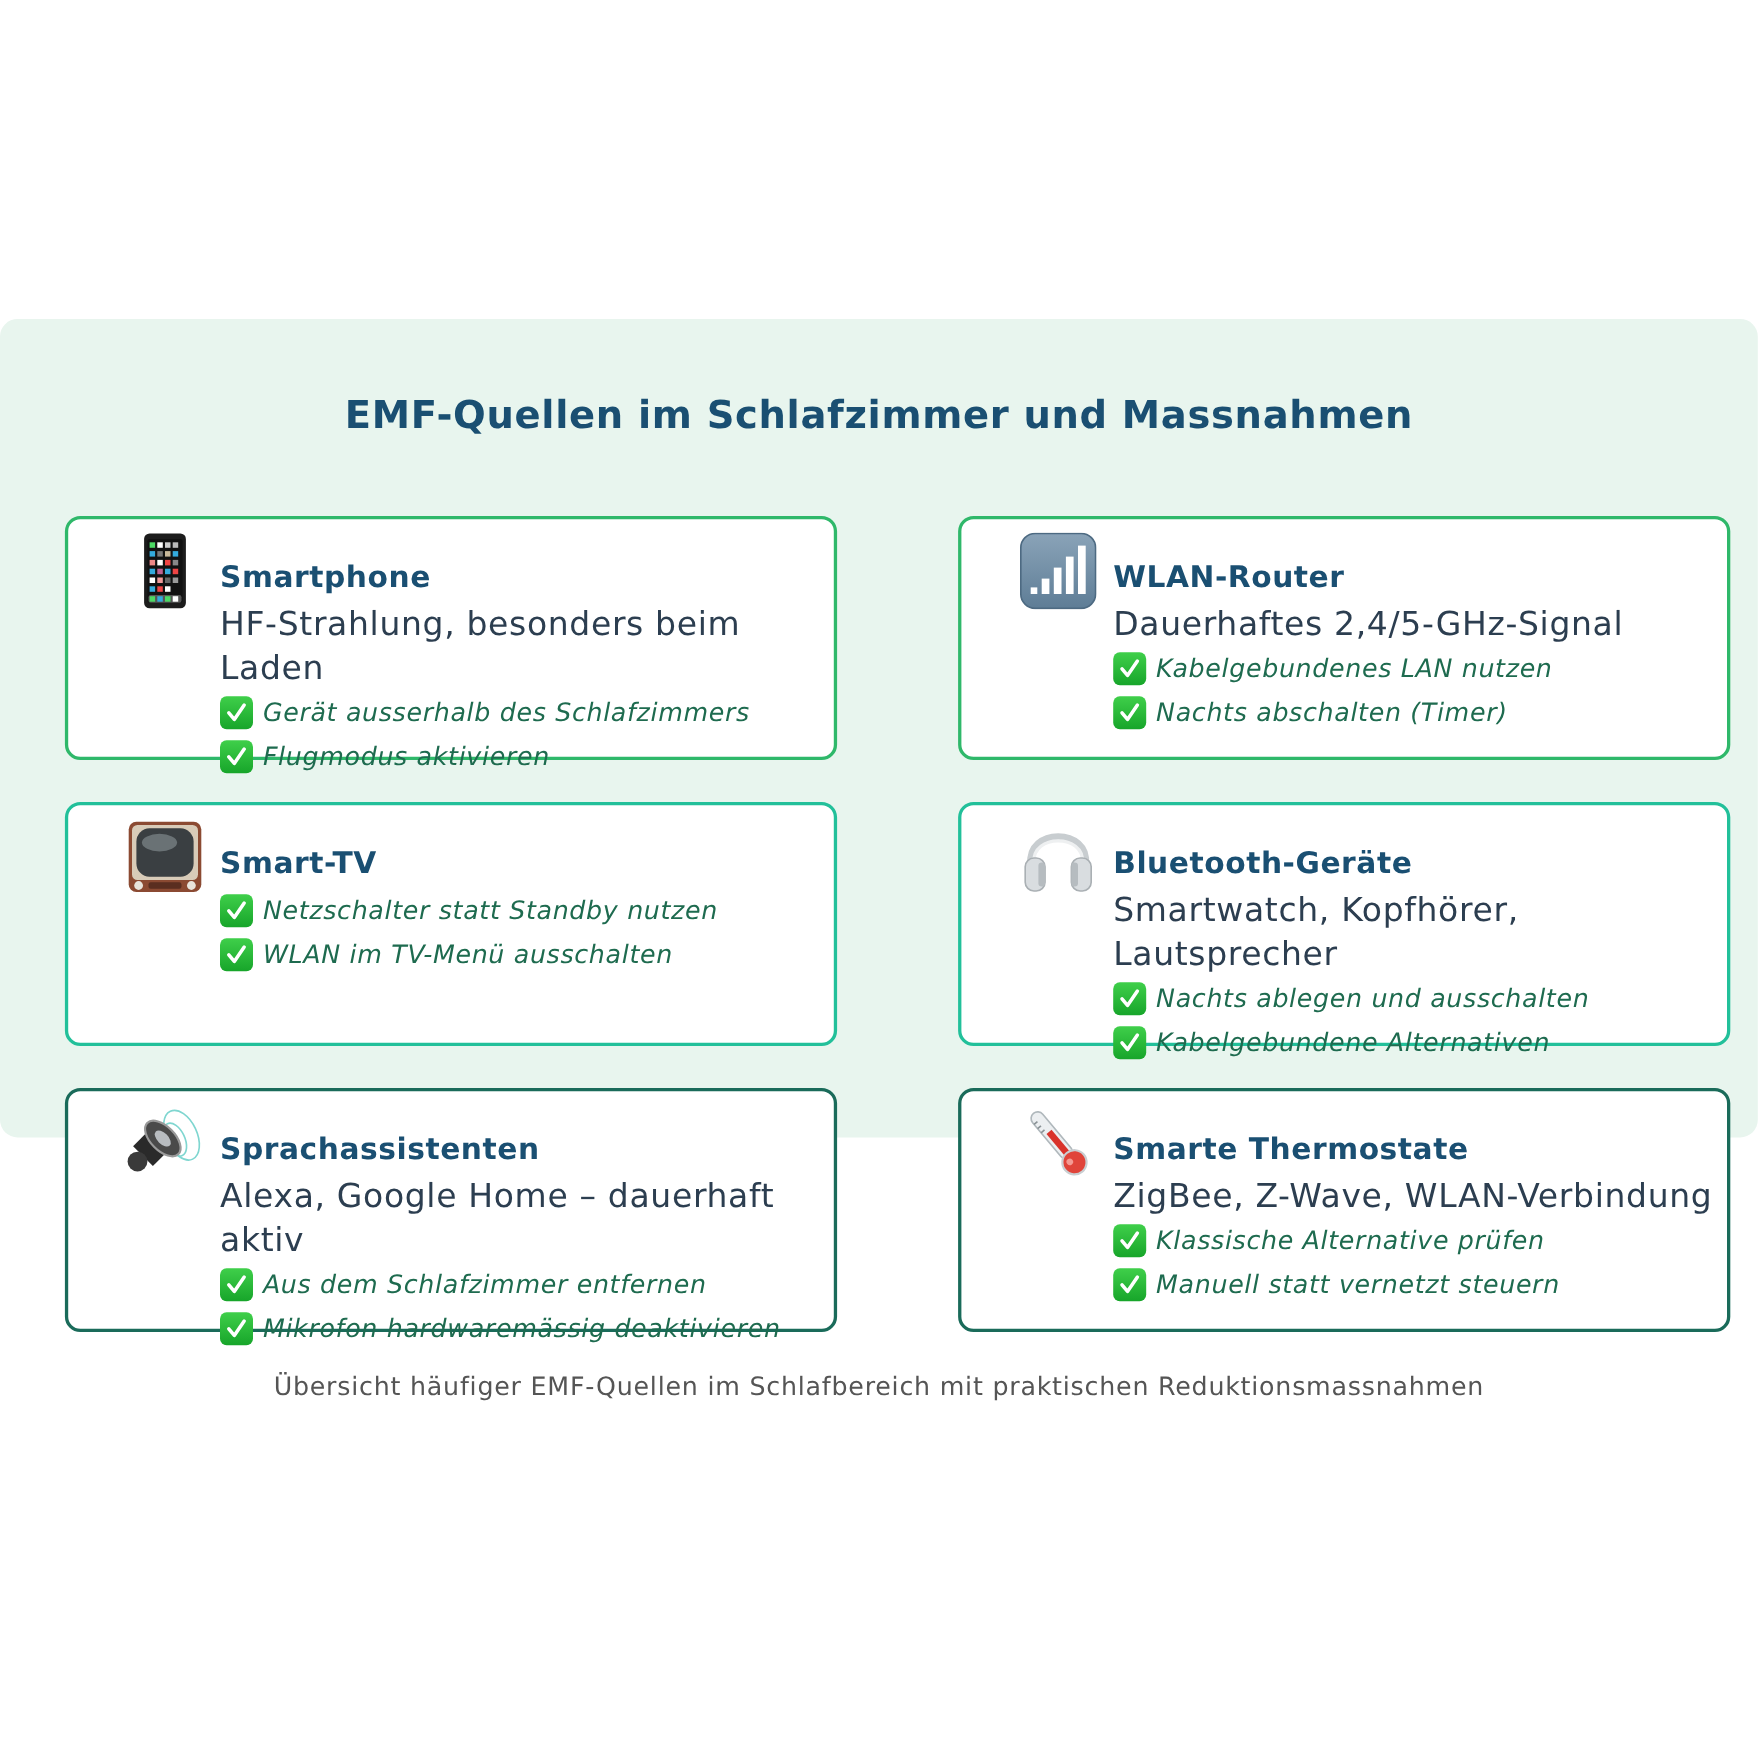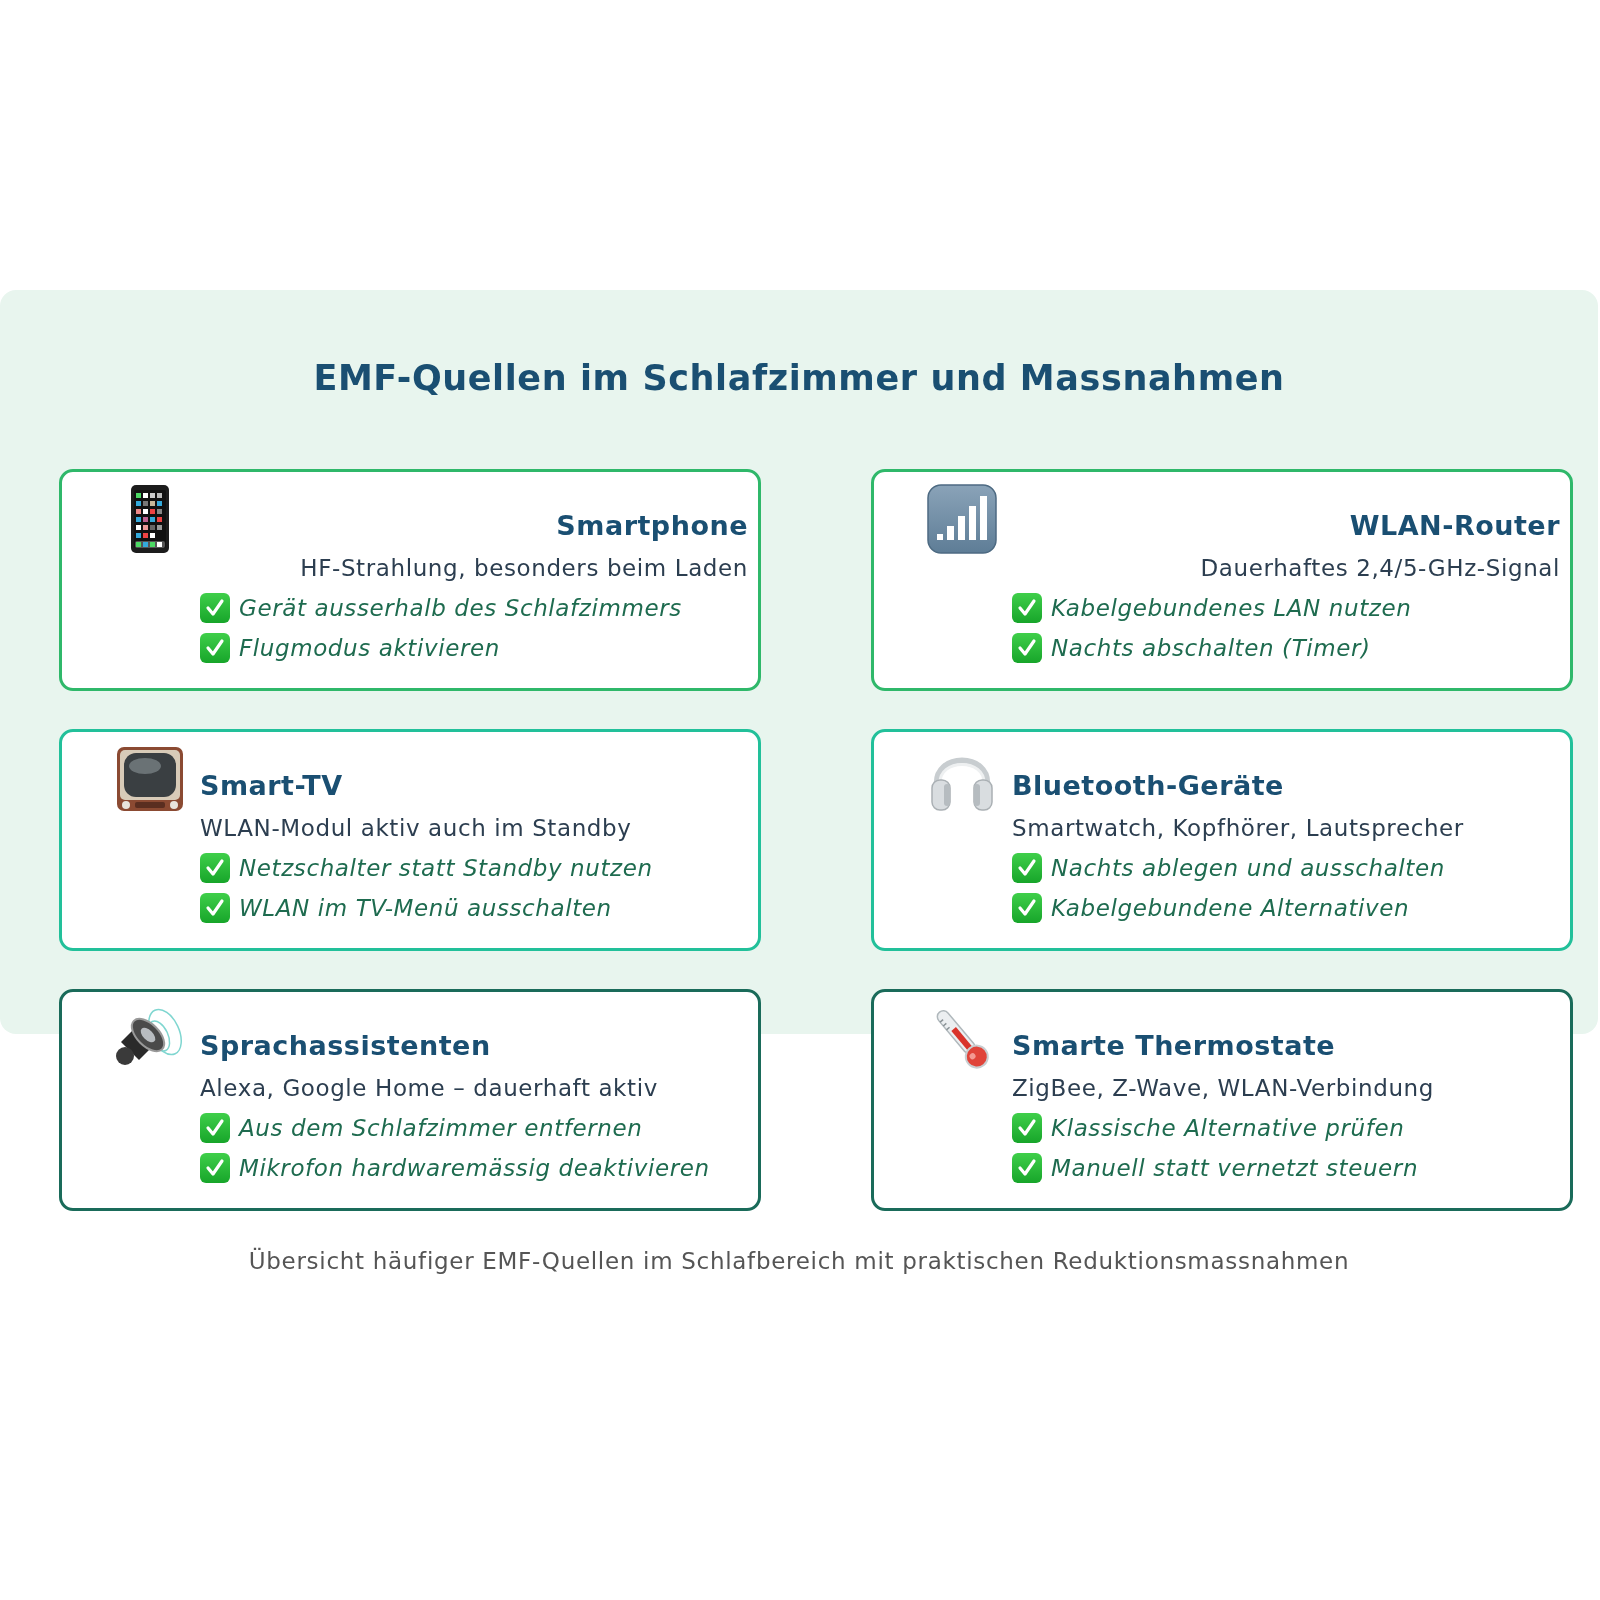--- a/index.html
+++ b/index.html
@@ -40,21 +40,21 @@
       border-radius: 14px;
       box-sizing: border-box;
       width: 702px;
       height: 222px;
     }
     .card.col-0 { left: 59px; }
     .card.col-1 { left: 839px; margin-left: 32px; }
     .card.row-0 { top: 179px; }
     .card.row-1 { top: 439px; }
     .card.row-2 { top: 699px; }
-    .card.tone-green { border-color: #2fb86a; text-align: right; }
+    .card.tone-green { border-color: #2fb86a; }
     .card.tone-teal { border-color: #22c09a; }
     .card.tone-dark { border-color: #1a6b5a; }
 
     .card-icon {
       position: absolute;
       left: 53px;
       top: 12px;
       width: 70px;
       height: 70px;
       display: flex;
@@ -69,21 +69,21 @@
     }
     .card-title {
       font-size: 27px;
       font-weight: bold;
       color: #1a4f72;
       letter-spacing: 0.5px;
       line-height: 36px;
       height: 40px;
     }
     .card-desc {
-      font-size: 23px;
+      font-size: 30px;
       color: #2c3e50;
       letter-spacing: 0.6px;
       line-height: 40px;
     }
     .check-item {
       display: flex;
       align-items: center;
       font-size: 23px;
       color: #1e6b4f;
       letter-spacing: 0.6px;
@@ -224,21 +224,20 @@
         <rect x="5" y="6" width="60" height="50" rx="5" fill="#d8cbb8"></rect>
         <rect x="9" y="9" width="52" height="44" rx="12" fill="#3a3f42"></rect>
         <ellipse cx="30" cy="22" rx="16" ry="8" fill="#8a9498" opacity="0.6"></ellipse>
         <rect x="20" y="58" width="30" height="6" rx="2" fill="#5a2e20"></rect>
         <circle cx="11" cy="61" r="4" fill="#e8e4dc"></circle>
         <circle cx="59" cy="61" r="4" fill="#e8e4dc"></circle>
       </svg>
     </div>
     <div class="card-body">
       <div class="card-title">Smart-TV</div>
-      <div class="card-desc">WLAN-Modul aktiv auch im Standby</div>
       <div class="check-item">
         <span class="check-icon">
             <svg width="20" height="20" viewBox="0 0 20 20">
               <path d="M3 10 L8 16 L17 3" stroke="#fff" stroke-width="3.2" fill="none" stroke-linecap="round" stroke-linejoin="round"></path>
             </svg>
           </span>
         <span>Netzschalter statt Standby nutzen</span>
       </div>
       <div class="check-item">
         <span class="check-icon">

